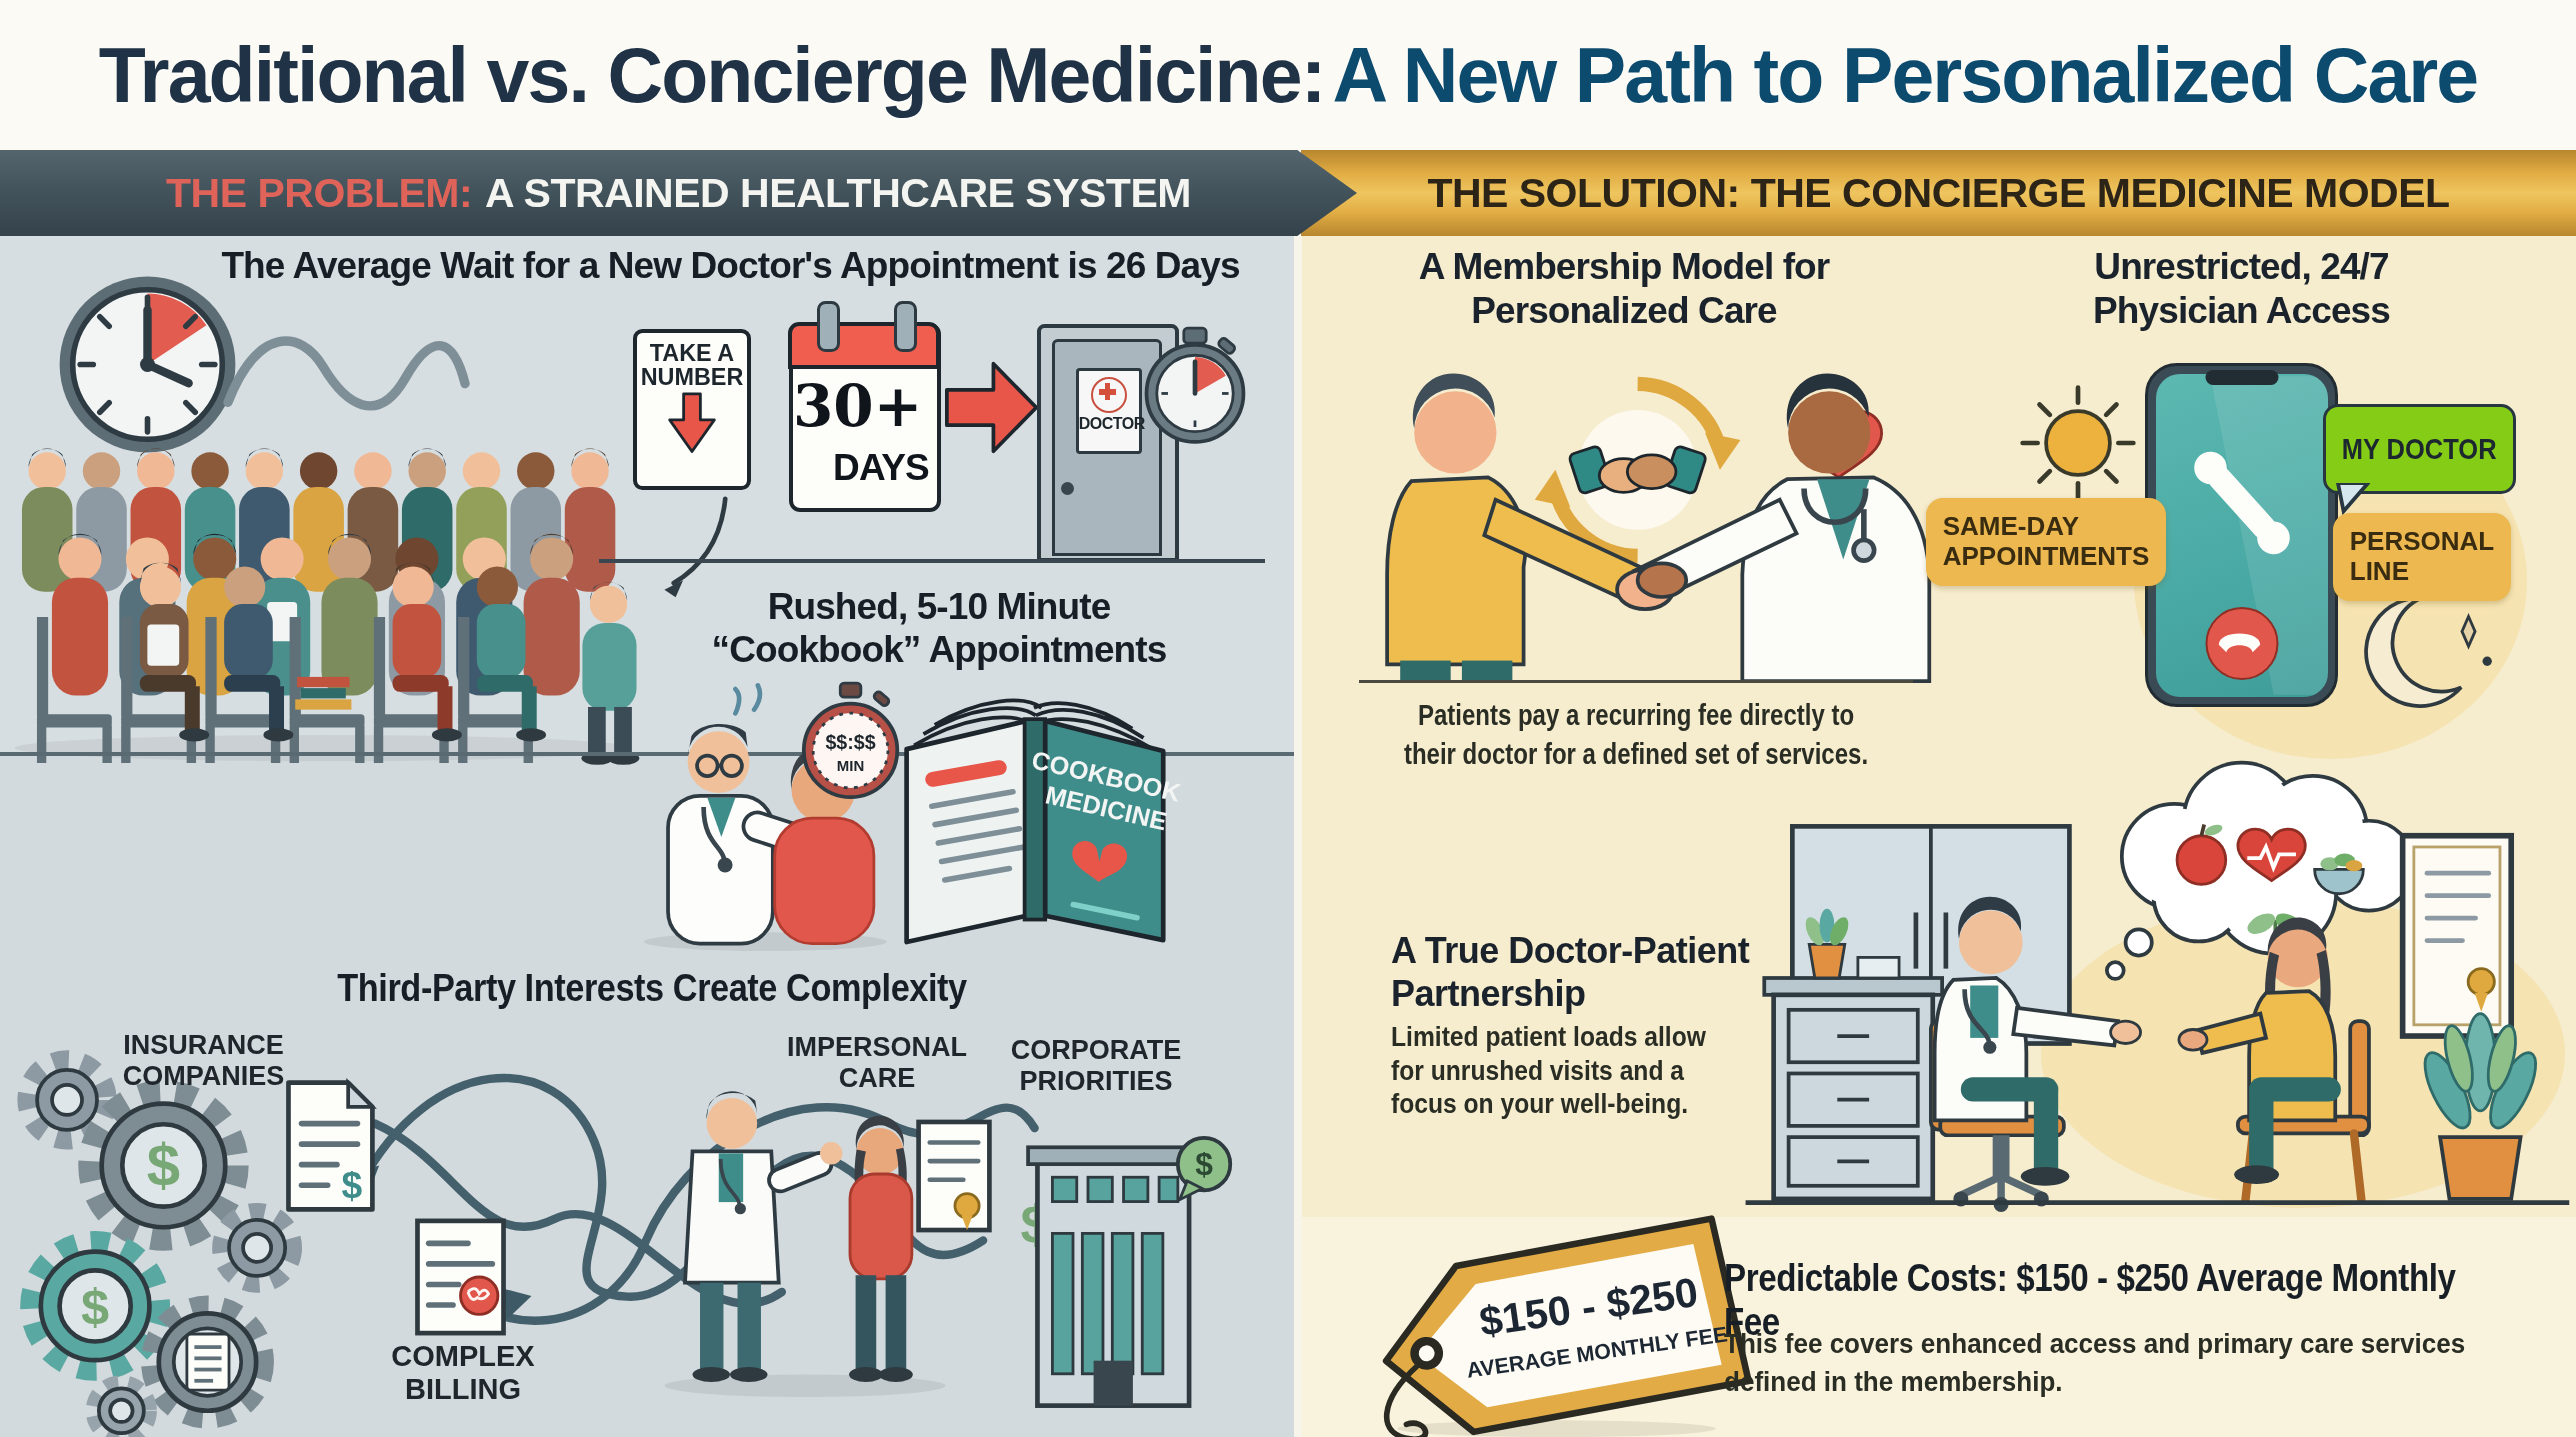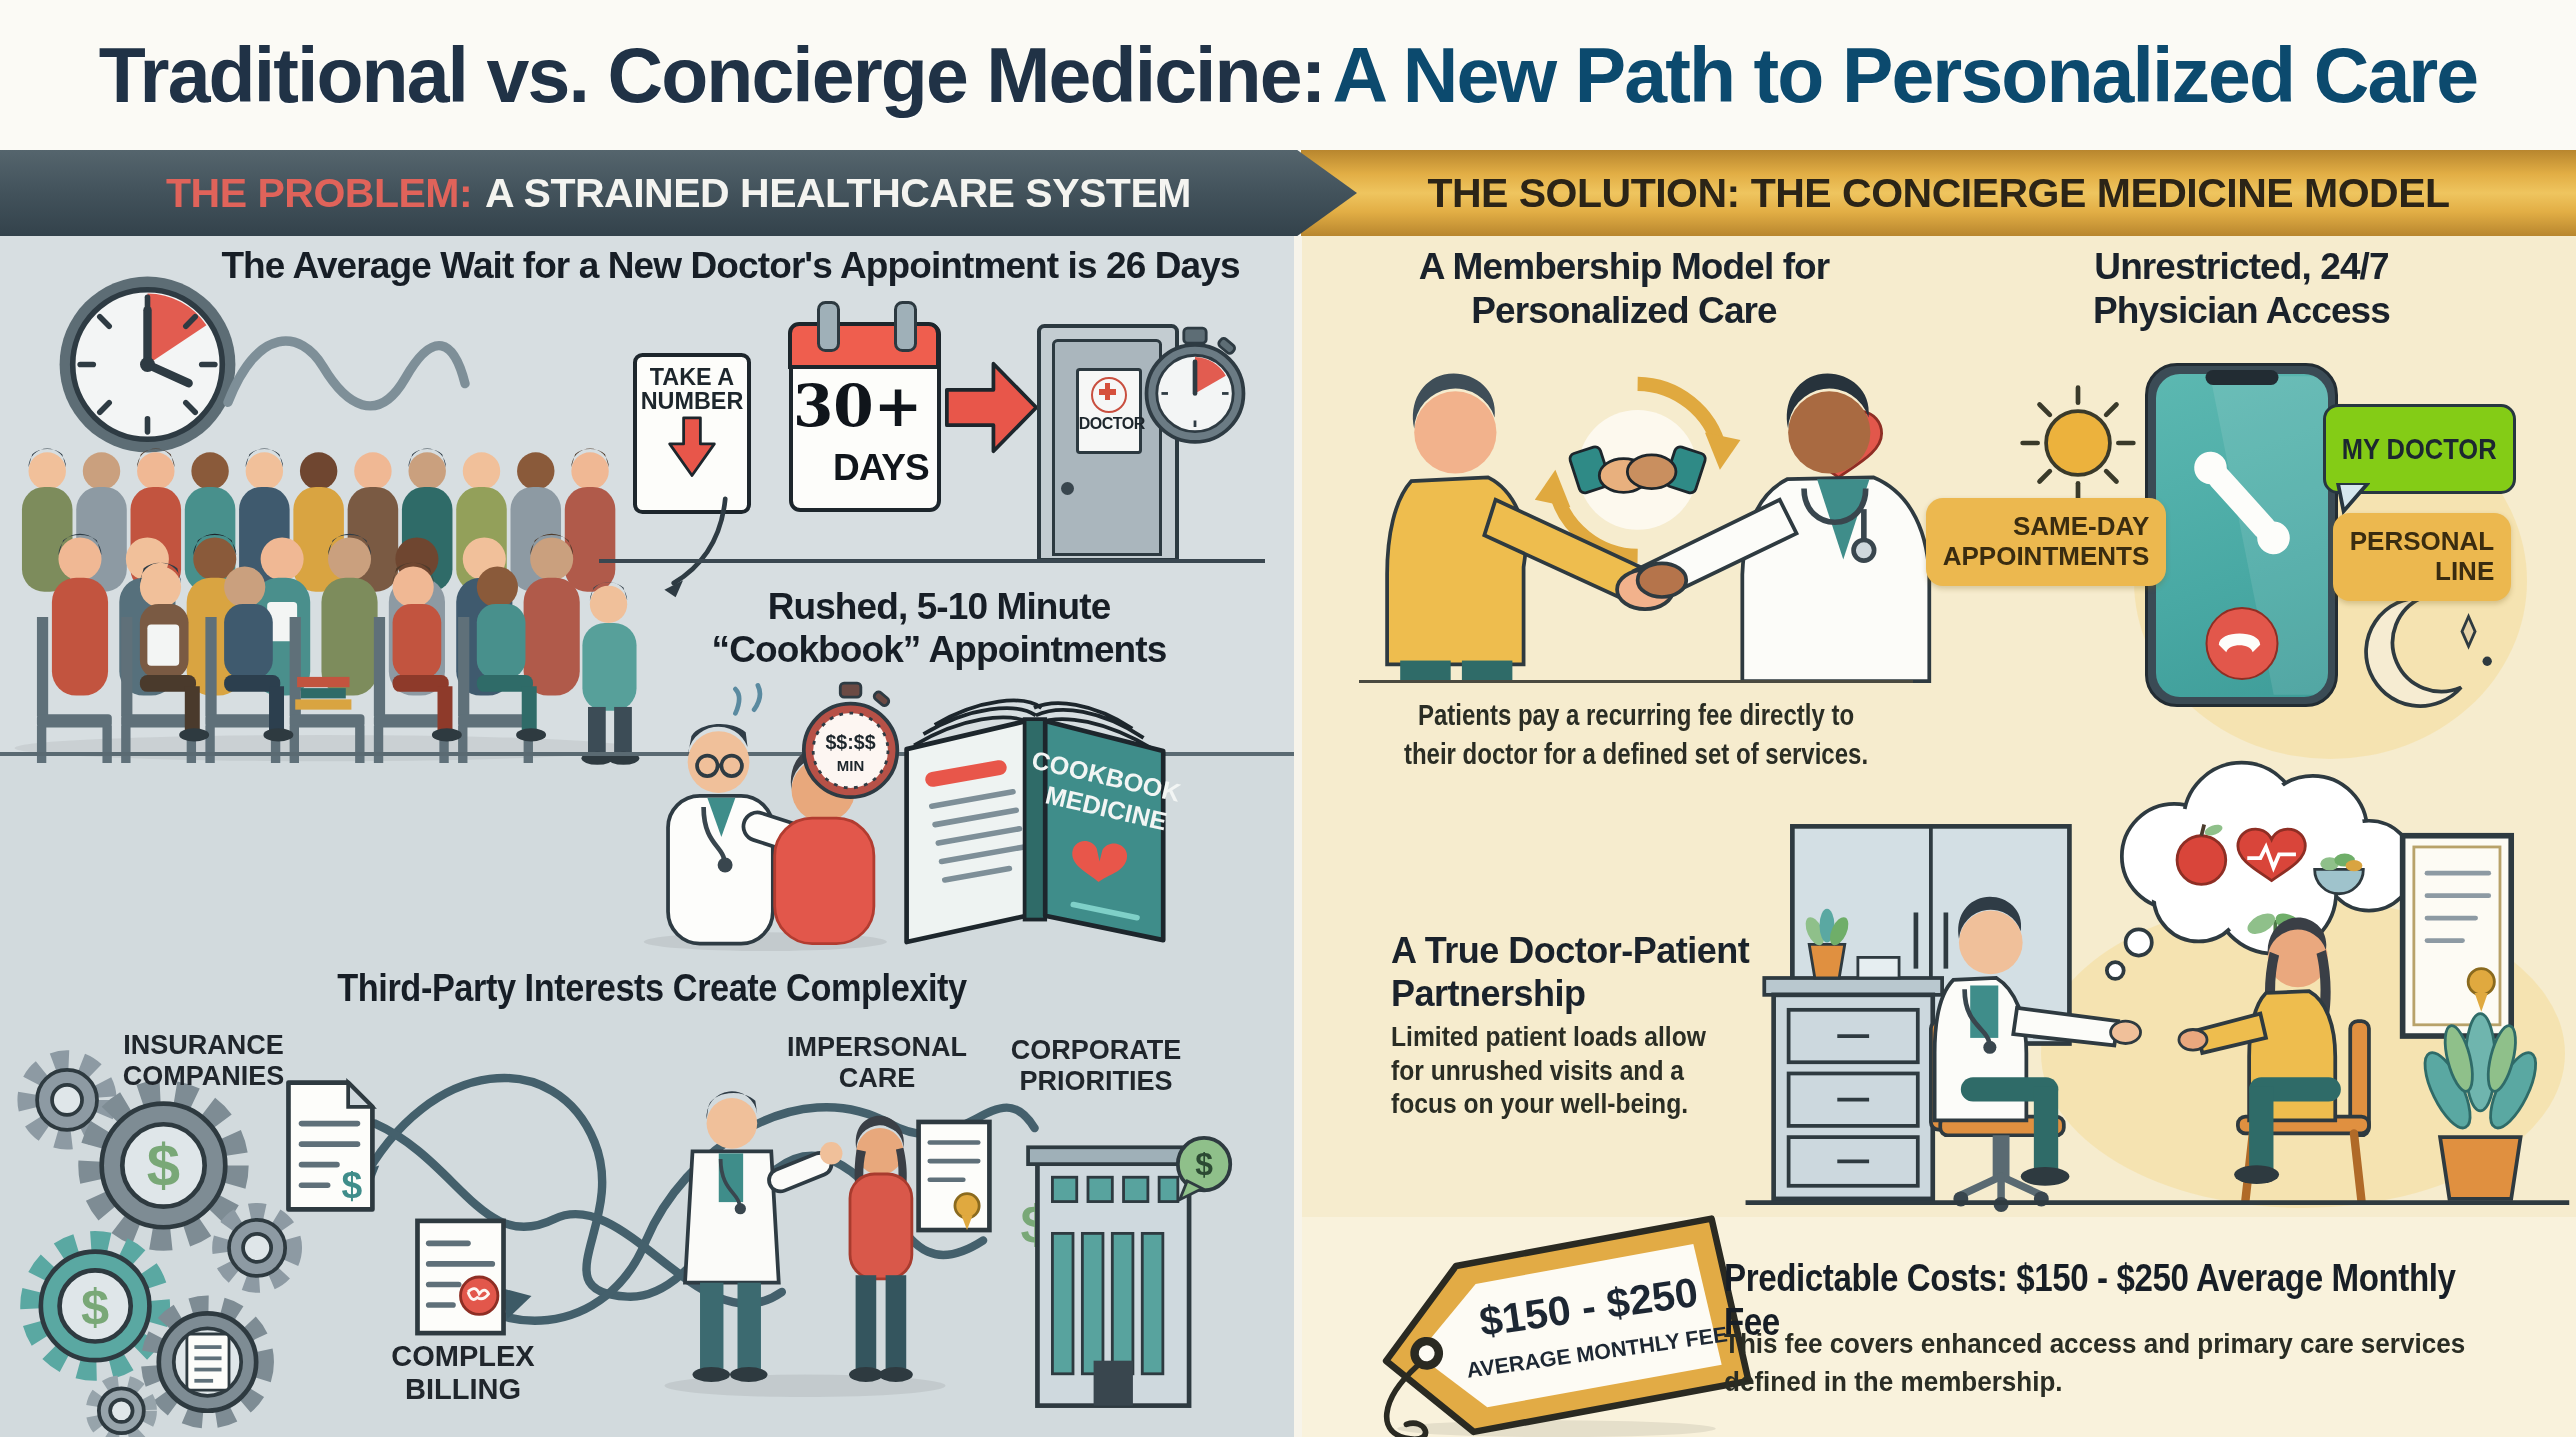--- a/index.html
+++ b/index.html
@@ -39,21 +39,21 @@
   .blob{position:absolute;background:#f5dd9e;border-radius:50%;opacity:.6;}
   #right-lower{left:1302px;top:1217px;width:1274px;height:221px;background:#f9f2dc;}
   
   .h-dark{color:#171e26;font-weight:bold;}
   #wait-heading{left:211px;top:245px;width:1039px;font-size:37px;letter-spacing:-0.9px;}
   #rushed-heading{left:705px;top:586px;width:468px;font-size:37px;line-height:1.15;letter-spacing:-0.9px;}
   #complexity-heading{left:184px;top:966px;width:936px;font-size:39px;letter-spacing:-0.5px;}
   .mini-label{font-size:27px;font-weight:bold;color:#20262c;line-height:1.15;text-align:center;}
   
   #take-number-sign{left:633px;top:329px;width:118px;height:161px;background:#fdfdfa;
-      border:4.7px solid #1d262c;border-radius:9.4px;box-sizing:border-box;text-align:center;margin-top:24px;}
+      border:4.7px solid #1d262c;border-radius:9.4px;box-sizing:border-box;text-align:center;}
   #take-number-sign .st{font-size:23.4px;font-weight:bold;color:#1d262c;line-height:1.05;margin-top:7.5px;}
   #calendar-card{left:789px;top:323px;width:152px;height:189px;background:#fdfdfa;border:4.7px solid #1d262c;
       border-radius:11.2px;box-sizing:border-box;overflow:visible;}
   #calendar-card .cap{position:absolute;left:-4.7px;top:-4.7px;width:152px;height:47px;background:#ef5e4e;
       border:4.7px solid #1d262c;border-radius:11.2px 11.2px 0 0;box-sizing:border-box;}
   .cal-ring{position:absolute;width:17px;height:45px;background:#9fb0b8;border:3.7px solid #2c3940;
       border-radius:8.4px;top:-26px;}
   #calendar-card .v{position:absolute;left:0;top:45px;width:100%;text-align:left;font-size:58px;
       font-weight:bold;color:#10151b;font-family:"DejaVu Serif","Liberation Serif",serif;}
   #calendar-card .u{position:absolute;left:0;top:120px;width:100%;text-align:center;font-size:37px;
@@ -84,21 +84,21 @@
   #phone{left:2145px;top:363px;width:193px;height:344px;background:#3b4b55;border:3.7px solid #222c33;
       border-radius:32px;box-sizing:border-box;z-index:2;}
   #phone .screen{position:absolute;left:7.5px;top:7.5px;right:7.5px;bottom:7.5px;border-radius:24px;
       background:linear-gradient(160deg,#5cb8b1 0%,#49a9a4 60%,#3f9d99 100%);overflow:hidden;}
   #phone .notch{position:absolute;left:50%;top:3.7px;transform:translateX(-50%);width:73px;height:15px;
       background:#222c33;border-radius:7.5px;}
   #phone .decline{position:absolute;left:50%;bottom:24px;transform:translateX(-50%);width:69px;height:69px;
       background:#e2574b;border:2.8px solid #8e2e24;border-radius:50%;}
   .gold-pill{background:#ecb84f;border-radius:17px;display:flex;align-items:center;justify-content:center;
       box-shadow:0 2.8px 5.6px rgba(120,90,20,.25);z-index:3;}
-  .gold-pill .pt{font-size:26px;font-weight:bold;color:#3a2c10;line-height:1.15;text-align:right;}
+  .gold-pill .pt{font-size:26px;font-weight:bold;color:#3a2c10;line-height:1.15;text-align:left;}
   #pill-same-day{left:1926px;top:498px;width:240px;height:88px;}
   #pill-personal{left:2333px;top:513px;width:178px;height:88px;}
   #my-doctor-bubble{left:2323px;top:404px;width:187px;height:84px;background:#84cc16;border:3.7px solid #273640;
       border-radius:15px;display:flex;align-items:center;justify-content:center;z-index:3;}
   #my-doctor-bubble .mt{font-size:30px;font-weight:bold;color:#1c2730;}
 </style>
 </head>
 <body>
 
 <div id="canvas">

